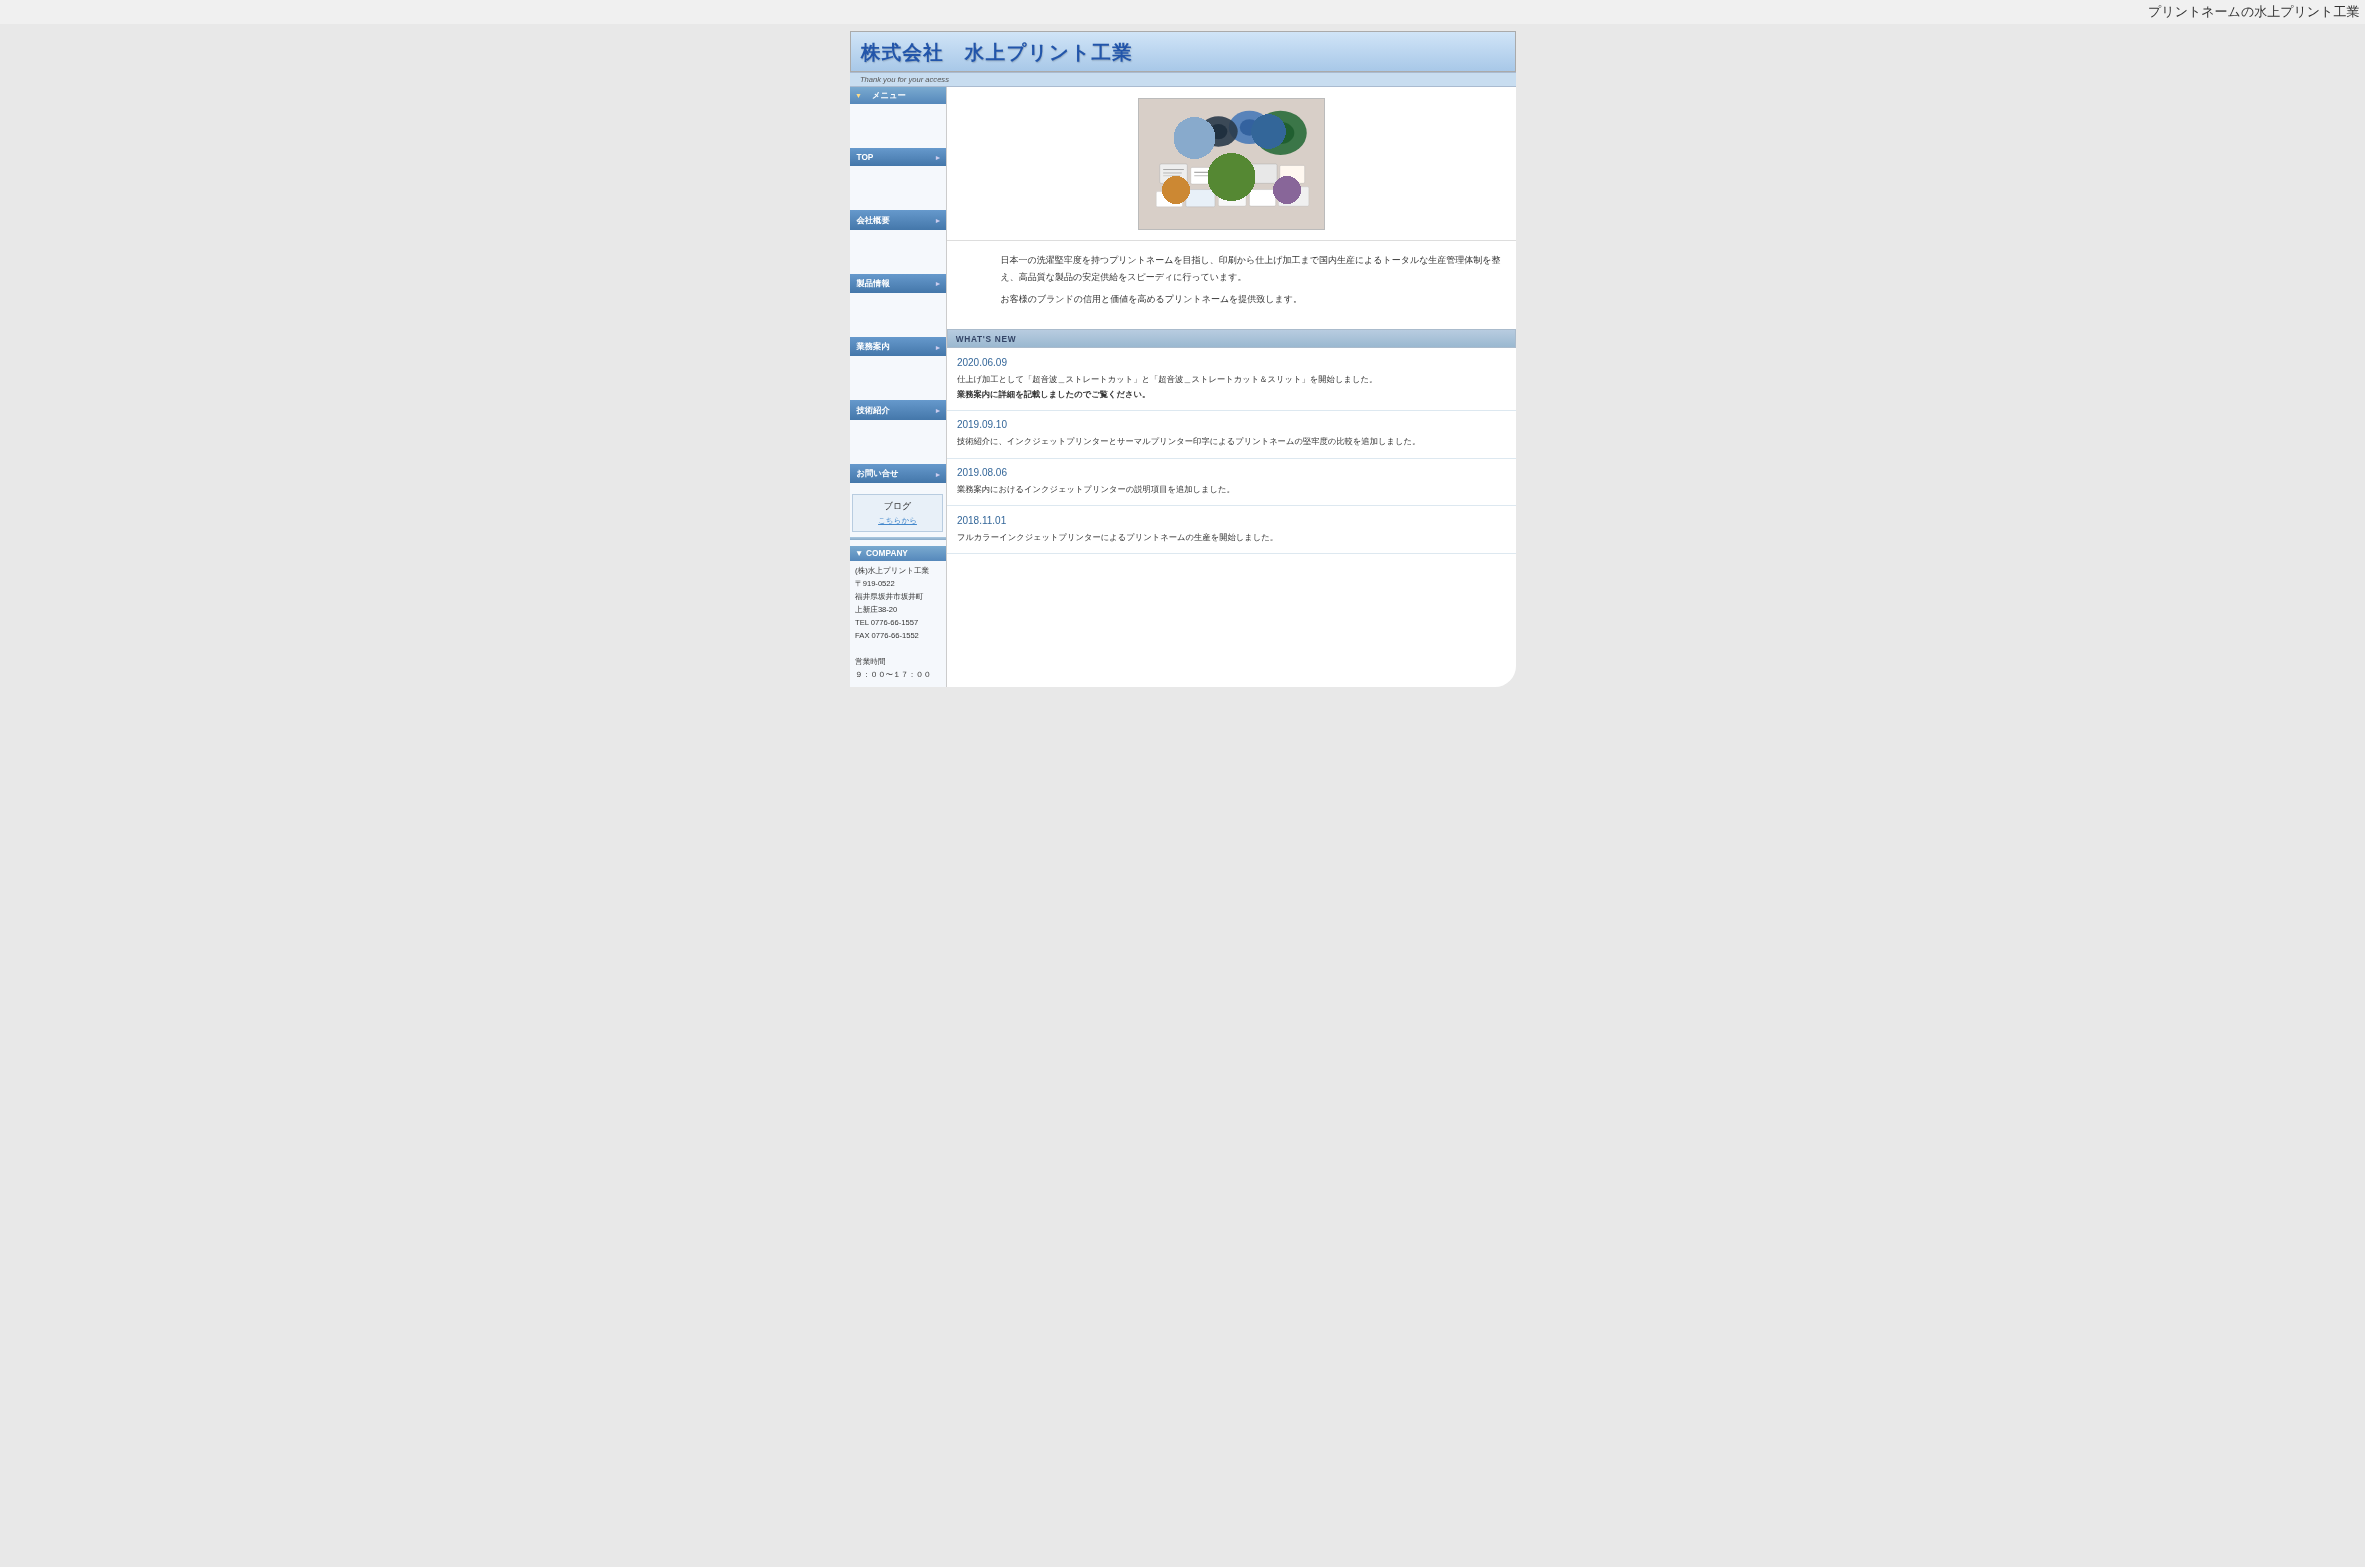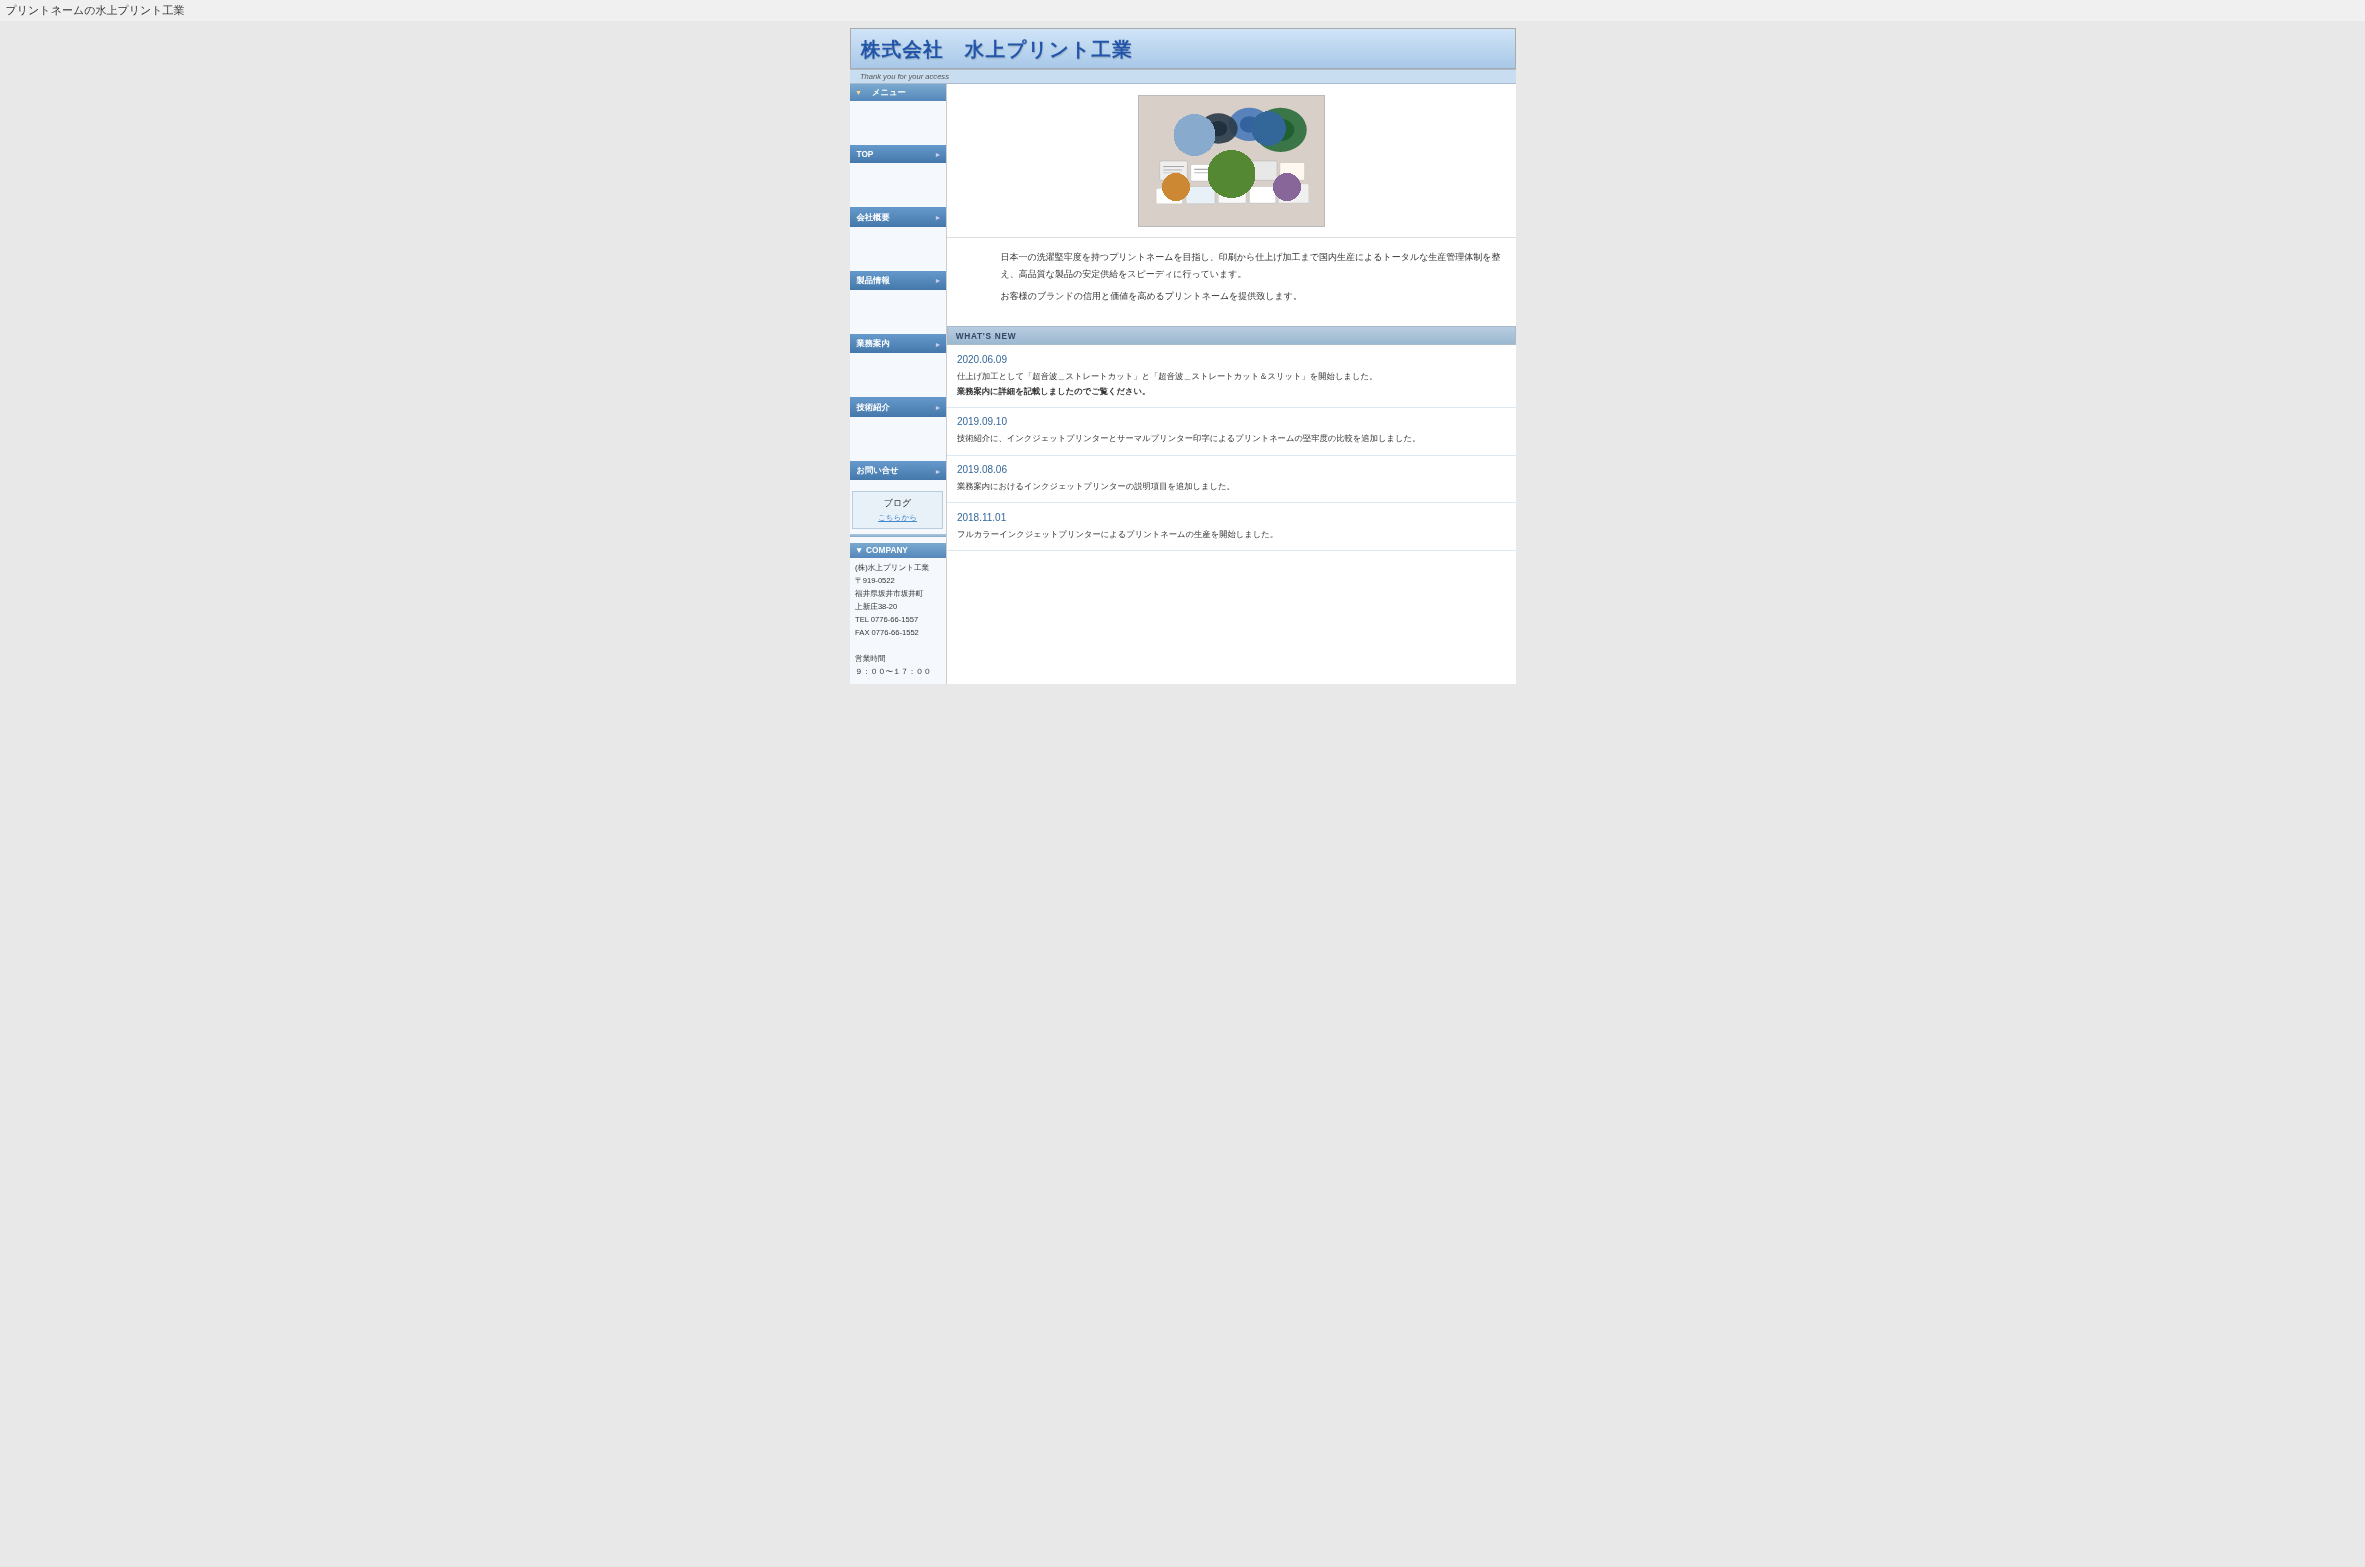--- a/index.html
+++ b/index.html
@@ -3,29 +3,31 @@
   <meta charset="utf-8">
   <style>
     * { margin: 0; padding: 0; box-sizing: border-box; }
     body {
       font-family: 'MS PGothic', 'Hiragino Kaku Gothic Pro', sans-serif;
       font-size: 9px;
       background: #e8e8e8;
       color: #333;
     }
     #browser-title {
-      font-size: 11px;
+      font-size: 13px;
       color: #333;
       padding: 2.8px 5.6px;
       background: #f0f0f0;
+      text-align: right;
     }
     #page-wrapper {
       max-width: 666px;
       margin: 7px auto;
       background: #fff;
+      border-radius: 21px;
     }
     
     #site-header {
       background: linear-gradient(to bottom, #d0e4f7, #a8c8e8);
       border: 0.7px solid #aaa;
       padding: 7px 10.4px 5.6px 10.4px;
       display: flex;
       align-items: center;
     }
     #site-title {

